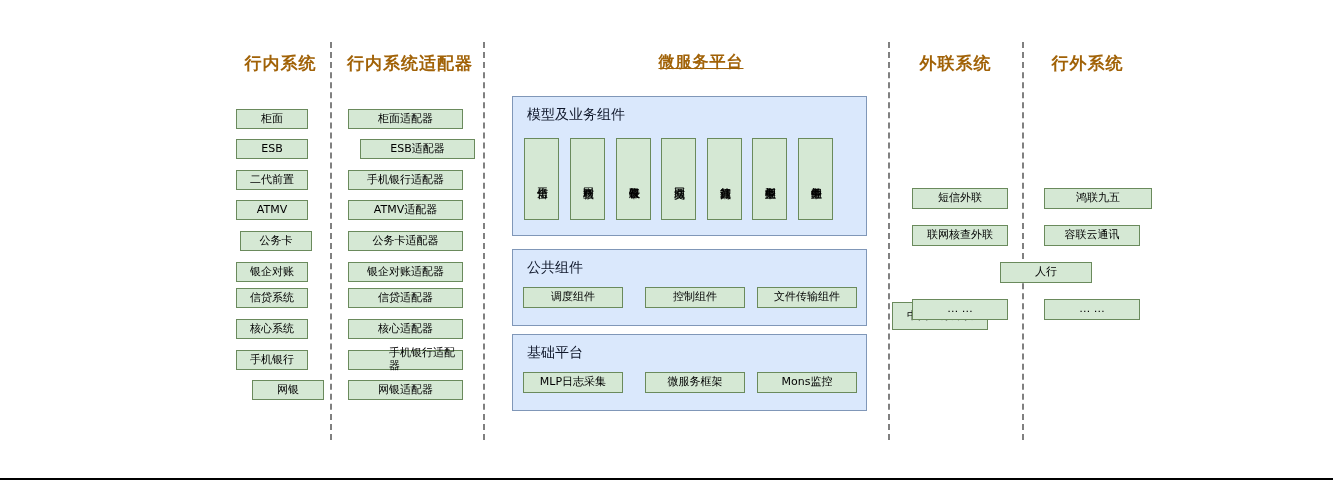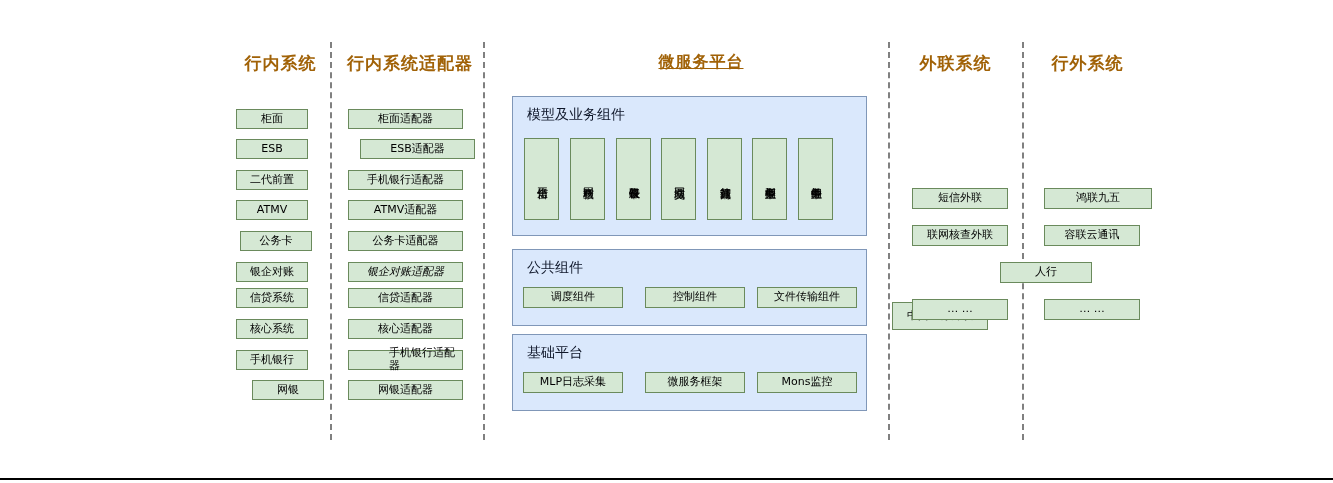--- a/index.html
+++ b/index.html
@@ -128,21 +128,21 @@
   <div class="node" style="left:236px; top:350px; width:72px; height:20px;">手机银行</div>
   <div class="node" style="left:236px; top:380px; width:72px; height:20px;margin-left:16px;">网银</div>
 
   <div class="col-title" style="left:340px; top:52px; width:140px;">行内系统适配器</div>
 
   <div class="node" style="left:348px; top:109px; width:115px; height:20px;">柜面适配器</div>
   <div class="node" style="left:348px; top:139px; width:115px; height:20px;margin-left:12px;">ESB适配器</div>
   <div class="node" style="left:348px; top:170px; width:115px; height:20px;">手机银行适配器</div>
   <div class="node" style="left:348px; top:200px; width:115px; height:20px;">ATMV适配器</div>
   <div class="node" style="left:348px; top:231px; width:115px; height:20px;">公务卡适配器</div>
-  <div class="node" style="left:348px; top:262px; width:115px; height:20px;font-style:italic;">银企对账适配器</div>
+  <div class="node" style="left:348px; top:262px; width:115px; height:20px;">银企对账适配器</div>
   <div class="node" style="left:348px; top:288px; width:115px; height:20px;">信贷适配器</div>
   <div class="node" style="left:348px; top:319px; width:115px; height:20px;">核心适配器</div>
   <div class="node" style="left:348px; top:350px; width:115px; height:20px;padding-left:40px;">手机银行适配器</div>
   <div class="node" style="left:348px; top:380px; width:115px; height:20px;">网银适配器</div>
 
   <div class="col-title" style="left:516px; top:52px; width:370px; font-size:16px;text-decoration:underline;">微服务平台</div>
 
   <div class="panel" style="left:512px; top:96px; width:355px; height:140px;">
     <div class="panel-title">模型及业务组件</div>
   </div>

